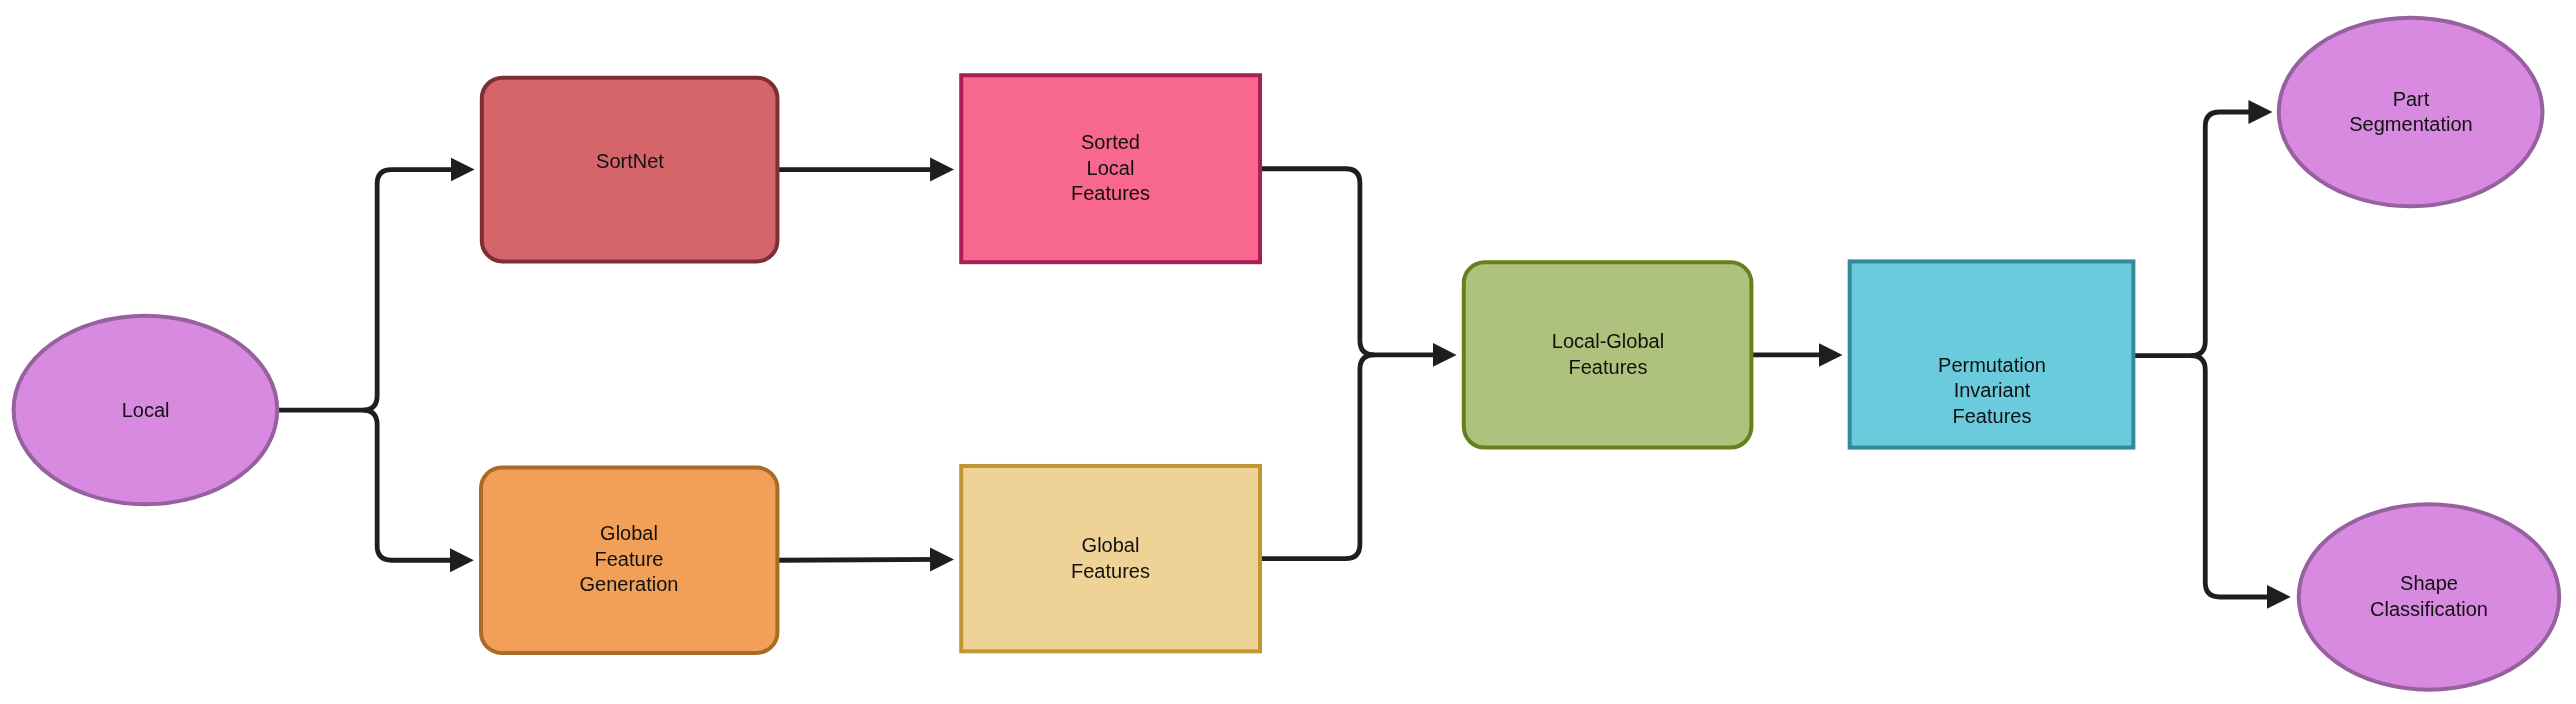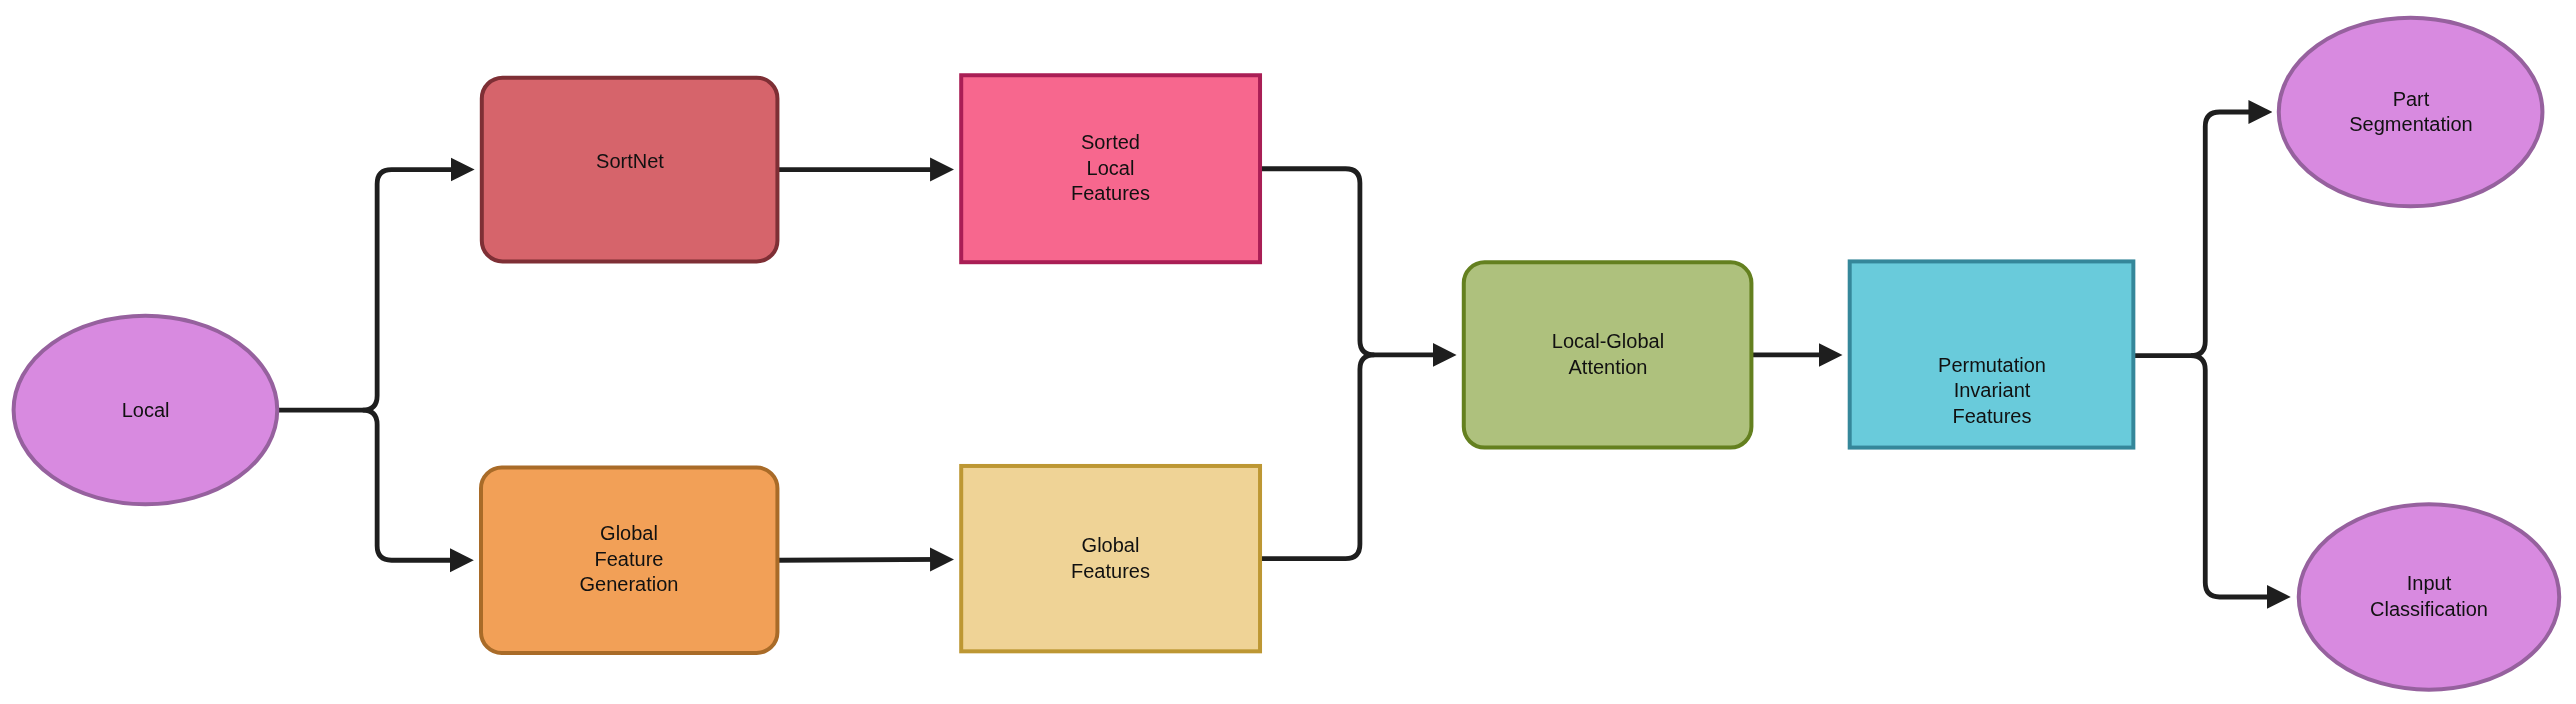--- a/index.html
+++ b/index.html
@@ -75,24 +75,24 @@
     <div id="lbl-sortnet" class="node-label">SortNet</div>
     <div id="lbl-sorted" class="node-label">Sorted
 Local
 Features</div>
     <div id="lbl-gfg" class="node-label">Global
 Feature
 Generation</div>
     <div id="lbl-gfeat" class="node-label">Global
 Features</div>
     <div id="lbl-lga" class="node-label">Local-Global
-Attention</div>
+Features</div>
     <div id="lbl-pif" class="node-label">Permutation
 Invariant
 Features</div>
     <div id="lbl-part" class="node-label">Part
 Segmentation</div>
-    <div id="lbl-shape" class="node-label">Input
+    <div id="lbl-shape" class="node-label">Shape
 Classification</div>
   </div>
 
 </div>
 
 
 </body></html>

